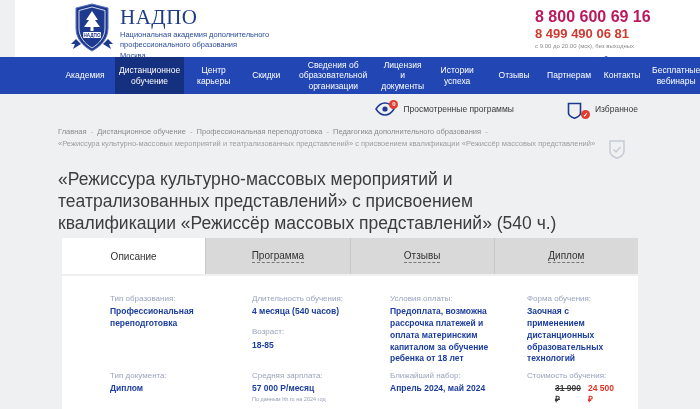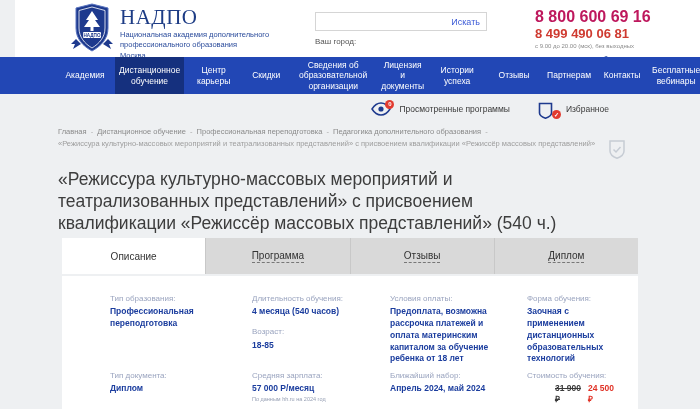--- a/index.html
+++ b/index.html
@@ -30,21 +30,21 @@
     color:#fff; font-size:8.5px; line-height:1.25; padding:2px 4px; cursor:pointer; }
   .nav-item:nth-child(1){flex:0 0 60px}.nav-item:nth-child(2){flex:0 0 63px}
   .nav-item:nth-child(3){flex:0 0 59px}.nav-item:nth-child(4){flex:0 0 46px}
   .nav-item:nth-child(5){flex:0 0 88px}.nav-item:nth-child(6){flex:0 0 48px}
   .nav-item:nth-child(7){flex:0 0 58px}.nav-item:nth-child(8){flex:0 0 56px}
   .nav-item:nth-child(9){flex:0 0 54px}.nav-item:nth-child(10){flex:0 0 52px}
   .nav-item:nth-child(11){flex:1}
   .nav-item.active { background:#15307e; }
   
   .subbar { position:absolute; top:94px; left:0; width:700px; height:30px;
-    display:flex; justify-content:flex-end; align-items:center; gap:28px; padding-right:91px; }
+    display:flex; justify-content:flex-end; align-items:center; gap:53px; padding-right:62px; }
   .sub-item { display:flex; align-items:center; gap:8px; font-size:8.5px; color:#3a3a3a; cursor:pointer; }
   .icon-badge-wrap { position:relative; width:20px; height:15px; }
   .badge { position:absolute; right:-3px; top:-2px; width:9px; height:9px; border-radius:50%;
     background:#e23b30; color:#fff; font-size:6px; font-weight:bold; display:flex; align-items:center; justify-content:center; }
   .badge.low { top:auto; bottom:-2px; }
   
   .breadcrumb { position:absolute; left:58px; top:126px; width:610px; font-size:7.5px; color:#8a8a8a; line-height:1.55; }
   .crumb { cursor:pointer; }
   .crumb-sep { color:#aaa; padding:0 2px; }
   .crumb-current { color:#9d9d9d; }
@@ -90,27 +90,20 @@
           <path d="M37 36 L42 41 L38 41 L40 46 L32 41 Z" fill="#1e3a8e"></path>
         </svg>
       </span>
       <div>
         <div class="brand-name">НАДПО</div>
         <div class="brand-sub">Национальная академия дополнительного профессионального образования</div>
         <div class="brand-city">Москва</div>
       </div>
     </div>
 
-    <div class="search-area">
-      <div class="search-box">
-        <input type="text" style="">
-        <span class="search-btn">Искать</span>
-      </div>
-      <div class="your-city">Ваш город:</div>
-    </div>
 
     <div class="contacts">
       <div class="phone-blue">8 800 600 69 16</div>
       <div class="phone-red">8 499 490 06 81</div>
       <div class="hours">с 9.00 до 20.00 (мск), без выходных</div>
       <span class="enroll">Записаться на обучение</span>
     </div>
   </div>
 
   <div class="nav">

